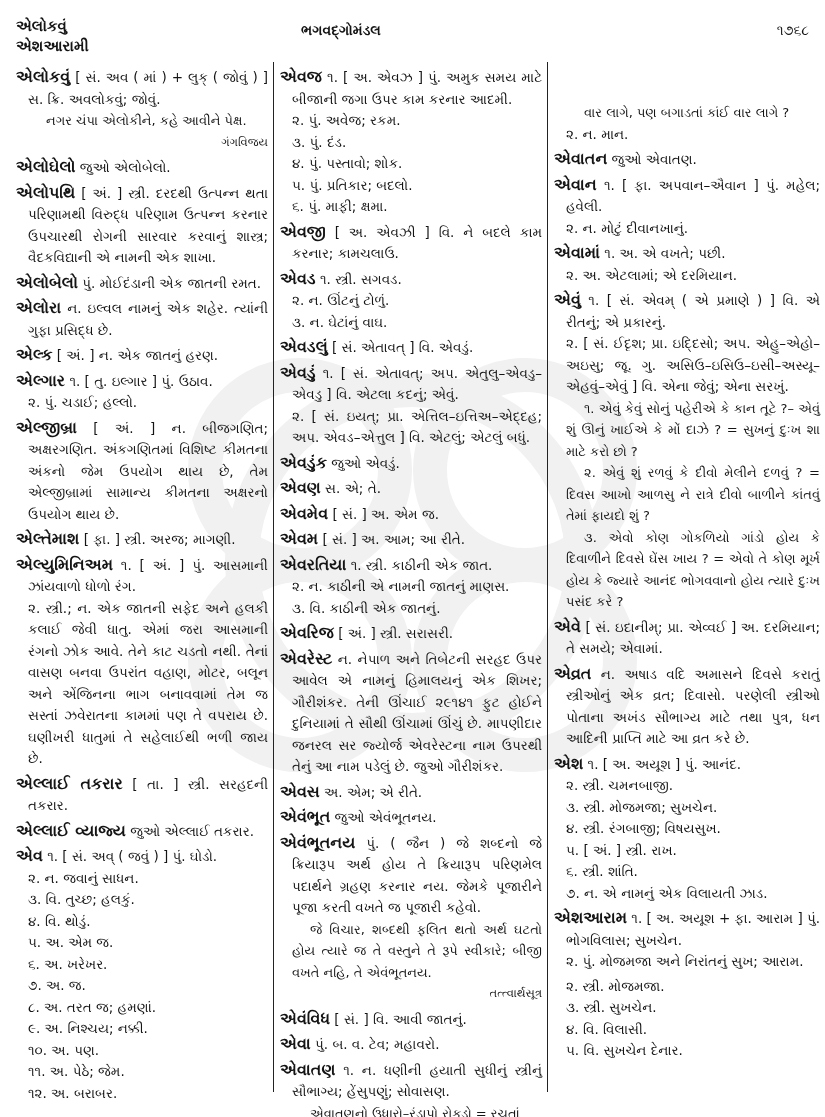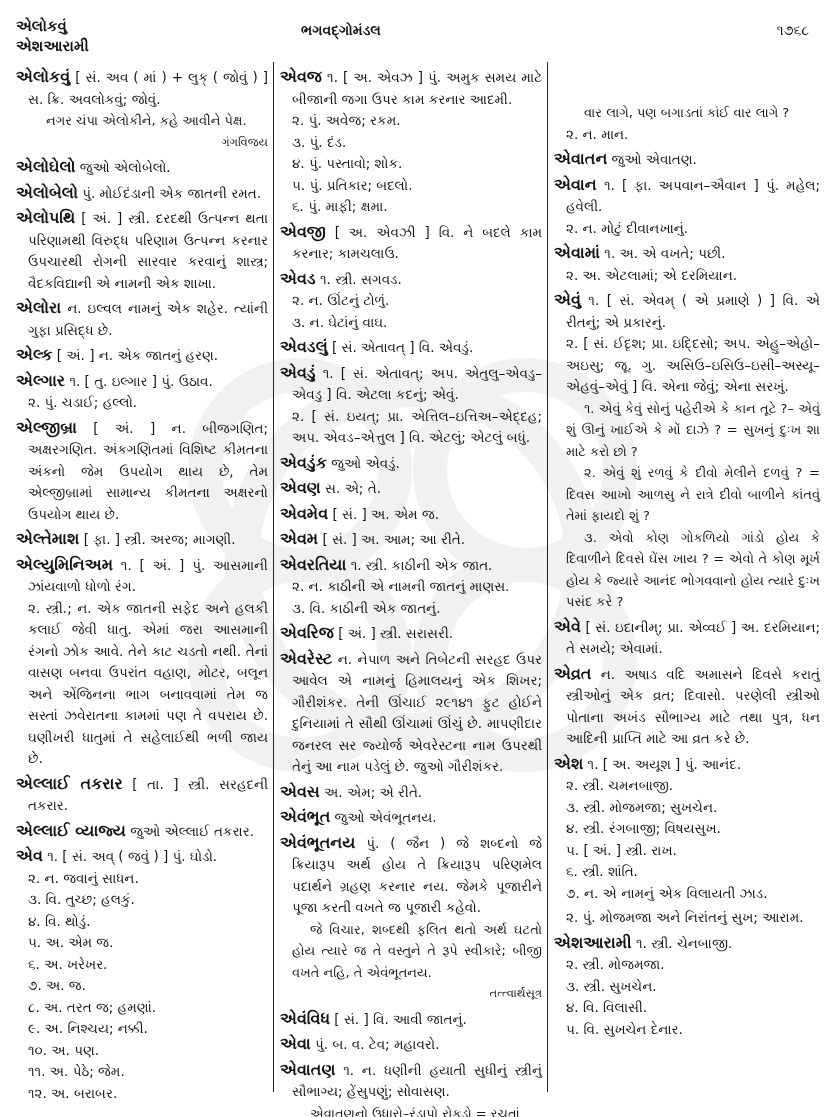--- a/index.html
+++ b/index.html
@@ -49,24 +49,24 @@
 <div class="col col1">
     <div class="entry">
       <div class="entry-main"><span class="head">એલોકવું</span> <span class="def">[ સં. અવ ( માં ) + લુક્ ( જોવું ) ] સ. ક્રિ. અવલોકવું; જોવું.</span></div>
       <div class="quote">નગર ચંપા એલોકીને, કહે આવીને પેક્ષ.</div>
       <div class="source">ગંગવિજય</div>
     </div>
     <div class="entry">
       <div class="entry-main"><span class="head">એલોઘેલો</span> <span class="def">જુઓ એલોબેલો.</span></div>
     </div>
     <div class="entry">
+      <div class="entry-main"><span class="head">એલોપથિ</span> <span class="def">[ અં. ] સ્ત્રી. દરદથી ઉત્પન્ન થતા પરિણામથી વિરુદ્ધ પરિણામ ઉત્પન્ન કરનાર ઉપચારથી રોગની સારવાર કરવાનું શાસ્ત્ર; વૈદકવિદ્યાની એ નામની એક શાખા.</span></div>
+    </div>
+    <div class="entry">
       <div class="entry-main"><span class="head">એલોબેલો</span> <span class="def">પું. મોઈદંડાની એક જાતની રમત.</span></div>
-    </div>
-    <div class="entry">
-      <div class="entry-main"><span class="head">એલોપથિ</span> <span class="def">[ અં. ] સ્ત્રી. દરદથી ઉત્પન્ન થતા પરિણામથી વિરુદ્ધ પરિણામ ઉત્પન્ન કરનાર ઉપચારથી રોગની સારવાર કરવાનું શાસ્ત્ર; વૈદકવિદ્યાની એ નામની એક શાખા.</span></div>
     </div>
     <div class="entry">
       <div class="entry-main"><span class="head">એલોરા</span> <span class="def">ન. ઇલ્વલ નામનું એક શહેર. ત્યાંની ગુફા પ્રસિદ્ધ છે.</span></div>
     </div>
     <div class="entry">
       <div class="entry-main"><span class="head">એલ્ક</span> <span class="def">[ અં. ] ન. એક જાતનું હરણ.</span></div>
     </div>
     <div class="entry">
       <div class="entry-main"><span class="head">એલ્ગાર</span> <span class="def">૧. [ તુ. ઇલ્ગાર ] પું. ઉઠાવ.</span></div>
       <div class="sense">૨. પું. ચડાઈ; હલ્લો.</div>
@@ -203,22 +203,22 @@
     <div class="entry">
       <div class="entry-main"><span class="head">એશ</span> <span class="def">૧. [ અ. અયૂશ ] પું. આનંદ.</span></div>
       <div class="sense">૨. સ્ત્રી. ચમનબાજી.</div>
       <div class="sense">૩. સ્ત્રી. મોજમજા; સુખચેન.</div>
       <div class="sense">૪. સ્ત્રી. રંગબાજી; વિષયસુખ.</div>
       <div class="sense">૫. [ અં. ] સ્ત્રી. રાખ.</div>
       <div class="sense">૬. સ્ત્રી. શાંતિ.</div>
       <div class="sense">૭. ન. એ નામનું એક વિલાયતી ઝાડ.</div>
     </div>
     <div class="entry">
+      <div class="entry-main"><span class="head">એશઆરામ</span> <span class="def">૧. [ અ. અયૂશ + ફા. આરામ ] પું. ભોગવિલાસ; સુખચેન.</span></div>
       <div class="sense">૨. પું. મોજમજા અને નિરાંતનું સુખ; આરામ.</div>
     </div>
     <div class="entry">
-      <div class="entry-main"><span class="head">એશઆરામી</span> <span class="def">૧. સ્ત્રી. ચેનબાજી.</span></div>
       <div class="sense">૨. સ્ત્રી. મોજમજા.</div>
       <div class="sense">૩. સ્ત્રી. સુખચેન.</div>
       <div class="sense">૪. વિ. વિલાસી.</div>
       <div class="sense">૫. વિ. સુખચેન દેનાર.</div>
     </div>
   </div>
 
 </body></html>

